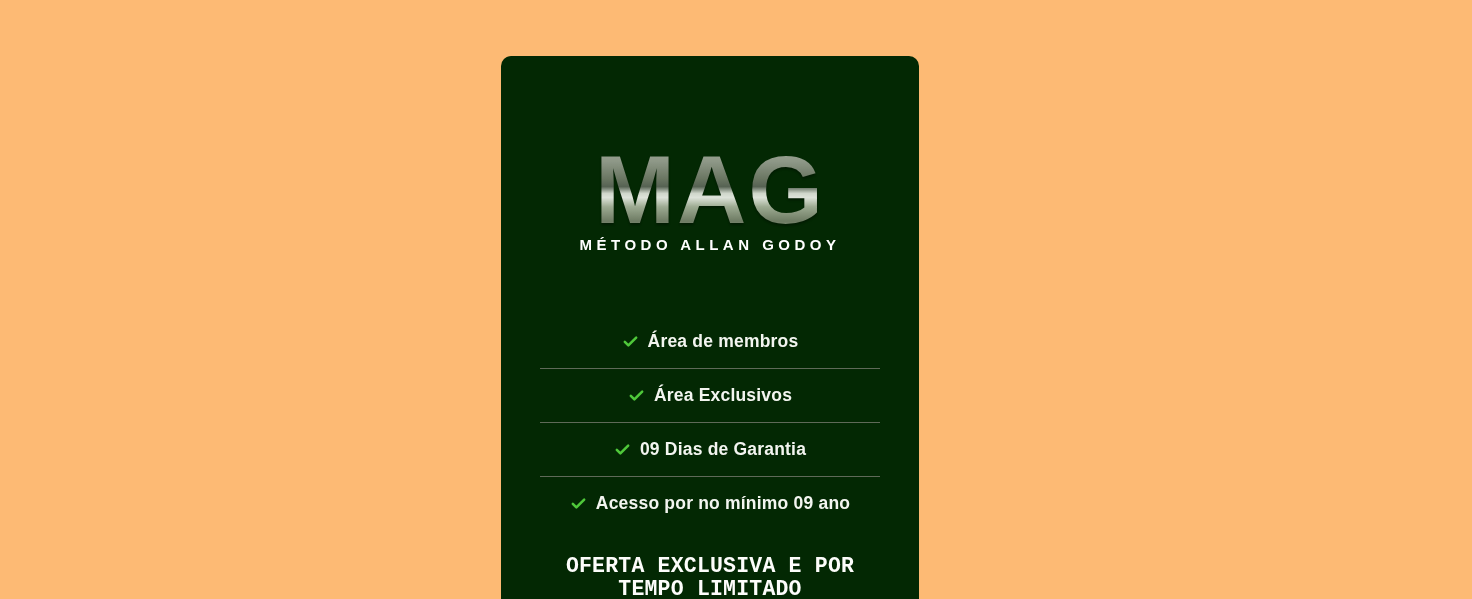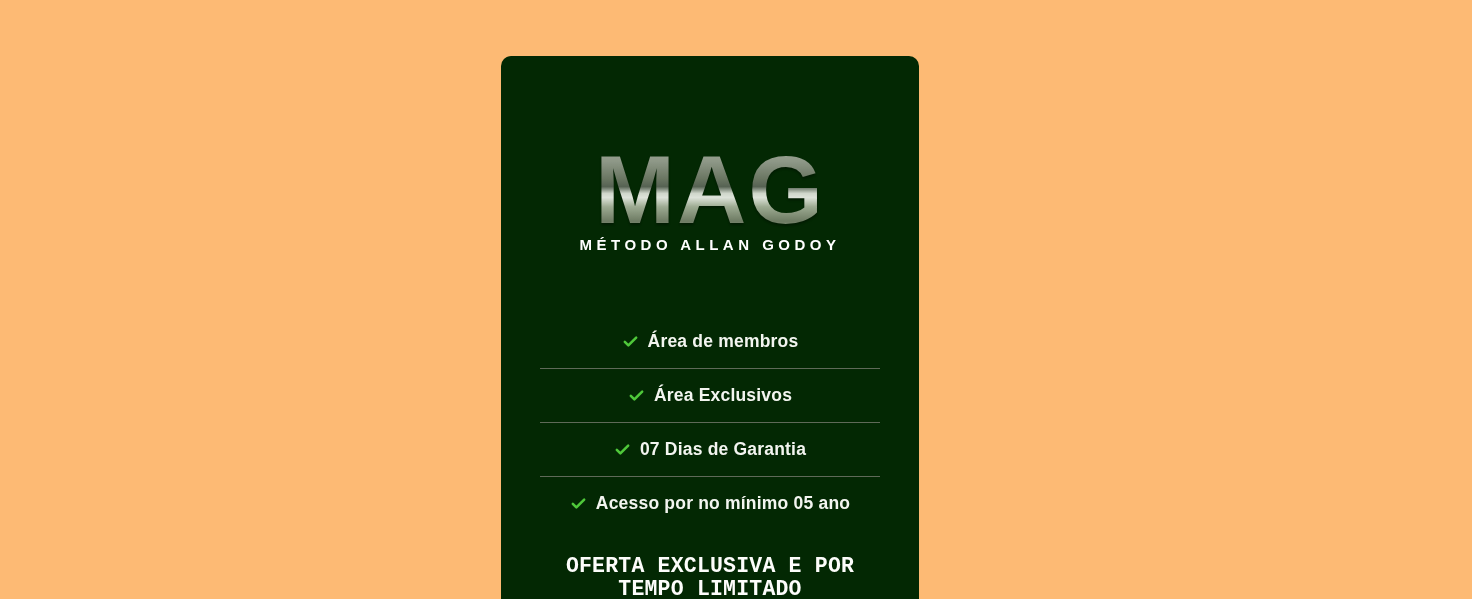--- a/index.html
+++ b/index.html
@@ -133,29 +133,29 @@
         </span>
         <span class="feature-label">Área Exclusivos</span>
       </li>
       <li class="divider"></li>
       <li class="feature">
         <span class="check">
           <svg viewBox="0 0 24 24" width="17" height="17" aria-hidden="true">
             <path d="M4 12.5l5 5L20 6.5" fill="none" stroke="#4fc83a" stroke-width="3.6" stroke-linecap="round" stroke-linejoin="round"></path>
           </svg>
         </span>
-        <span class="feature-label">07 Dias de Garantia</span>
+        <span class="feature-label">09 Dias de Garantia</span>
       </li>
       <li class="divider"></li>
       <li class="feature">
         <span class="check">
           <svg viewBox="0 0 24 24" width="17" height="17" aria-hidden="true">
             <path d="M4 12.5l5 5L20 6.5" fill="none" stroke="#4fc83a" stroke-width="3.6" stroke-linecap="round" stroke-linejoin="round"></path>
           </svg>
         </span>
-        <span class="feature-label">Acesso por no mínimo 05 ano</span>
+        <span class="feature-label">Acesso por no mínimo 09 ano</span>
       </li>
     </ul>
 
     <div class="offer-heading">OFERTA EXCLUSIVA E POR TEMPO LIMITADO</div>
 
   </div>
 </div>
 
 </body></html>

